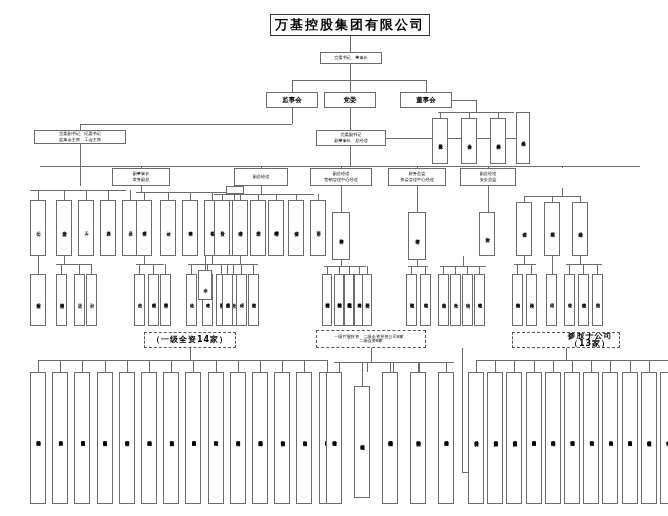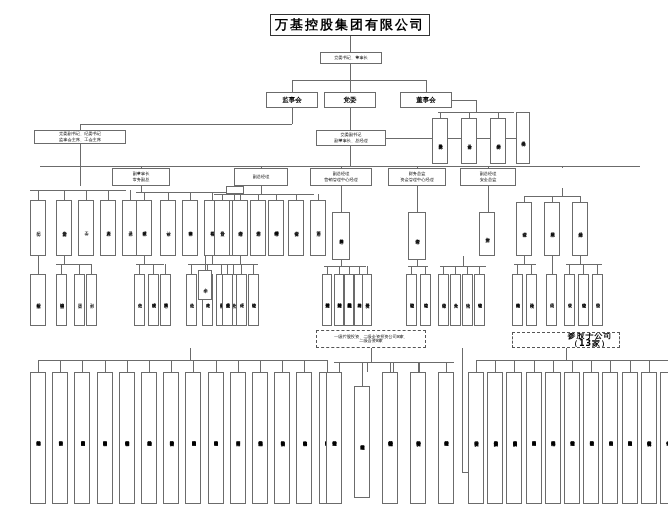--- a/index.html
+++ b/index.html
@@ -378,20 +378,23 @@
       <span class="lbl">餐饮处</span>
     </div>
     <div class="ln lnv" style="left: 567px; top: 264px; height: 10px;"></div>
     <div class="node t-xs vert" style="left: 562px; top: 274px; width: 11px; height: 52px;">
       <span class="lbl">物业管理处</span>
     </div>
     <div class="ln lnv" style="left: 581px; top: 264px; height: 10px;"></div>
     <div class="node t-xs vert" style="left: 576px; top: 274px; width: 11px; height: 52px;">
       <span class="lbl">物业公司</span>
     </div>
+    <div class="node t-grp dash" style="left: 128px; top: 332px; width: 92px; height: 16px;">
+      <span>（一级全资14家）</span>
+    </div>
     <div class="node dash t-xs twoline" style="left: 300px; top: 330px; width: 110px; height: 18px;">
       <span>一级控股投资、二级全资投资公司8家、</span>
       <span>二级合资8家</span>
     </div>
     <div class="node t-grp dash" style="left: 496px; top: 332px; width: 108px; height: 16px; padding-left: 48px;">
       <span>参股子公司（13家）</span>
     </div>
     <div class="ln lnv" style="left: 174px; top: 348px; height: 12px;"></div>
     <div class="ln lnh" style="left: 22px; top: 360px; width: 288.6px;"></div>
     <div class="ln lnv" style="left: 22px; top: 360px; height: 12px;"></div>

